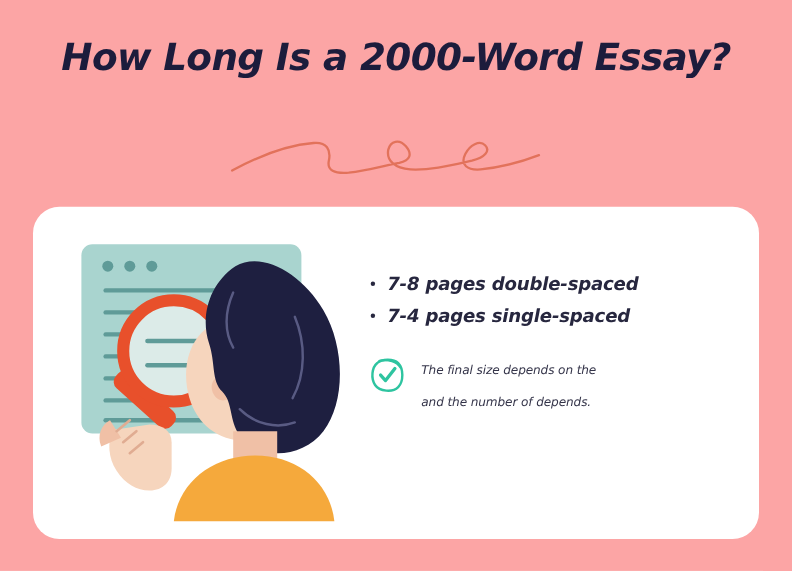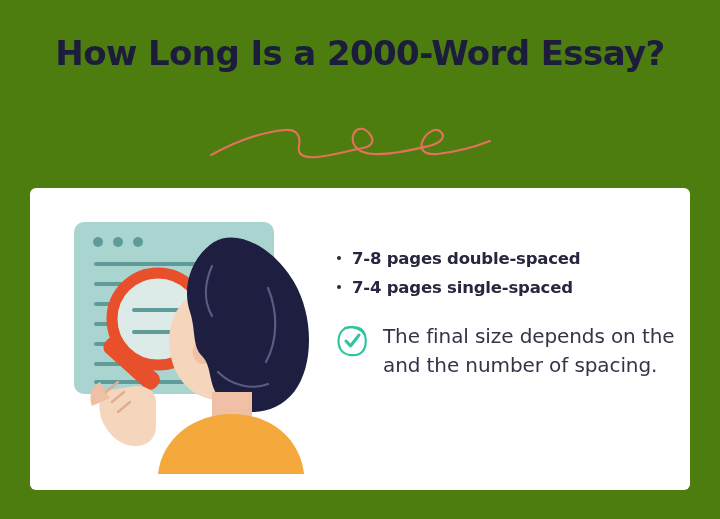--- a/index.html
+++ b/index.html
@@ -11,21 +11,22 @@
     height: 519px;
     background: #fcefec;
     font-family: "Liberation Sans", sans-serif;
     overflow: hidden;
     position: relative;
   }
 
   .page {
     position: absolute;
     inset: 0;
-    background: #4d7c0f;
+    background: #fca5a5;
+    font-style: italic;
   }
 
   
   .title {
     position: absolute;
     top: 33px;
     left: 0;
     width: 720px;
     text-align: center;
     font-family: "DejaVu Sans", sans-serif;
@@ -46,21 +47,21 @@
   }
 
   
   .card {
     position: absolute;
     left: 30px;
     top: 188px;
     width: 660px;
     height: 302px;
     background: #ffffff;
-    border-radius: 6px;
+    border-radius: 24px;
   }
 
   
   .illustration {
     position: absolute;
     left: 32px;
     top: 18px;
     width: 280px;
     height: 268px;
   }
@@ -107,21 +108,21 @@
   }
   .note-icon {
     flex: 0 0 auto;
     width: 34px;
     height: 34px;
     margin-right: 14px;
     margin-top: 2px;
   }
   .note-text {
     font-family: "DejaVu Sans", sans-serif;
-    font-size: 20px;
+    font-size: 11px;
     font-weight: 400;
     color: #343449;
     line-height: 29px;
     letter-spacing: -0.1px;
   }
   .note-text span { display: block; white-space: nowrap; }
 </style>
 </head>
 <body>
 
@@ -202,19 +203,19 @@
 
       <div class="note">
         <svg class="note-icon" viewBox="0 0 34 34">
           <path d="M8 6 C 3 10, 2 20, 6 26 C 10 32, 22 33, 27 28 C 32 23, 32 11, 27 6
                    C 23 2, 12 2, 8 6" fill="none" stroke="#2ec4a0" stroke-width="2.2" stroke-linecap="round"></path>
           <path d="M10 4 C 18 2, 26 5, 29 10" fill="none" stroke="#2ec4a0" stroke-width="2" stroke-linecap="round"></path>
           <path d="M11 17 L 15.5 22 L 24 11" fill="none" stroke="#2ec4a0" stroke-width="3" stroke-linecap="round" stroke-linejoin="round"></path>
         </svg>
         <div class="note-text">
           <span>The final size depends on the</span>
-          <span>and the number of spacing.</span>
+          <span>and the number of depends.</span>
         </div>
       </div>
 
     </div>
   </div>
 </div>
 
 </body></html>

